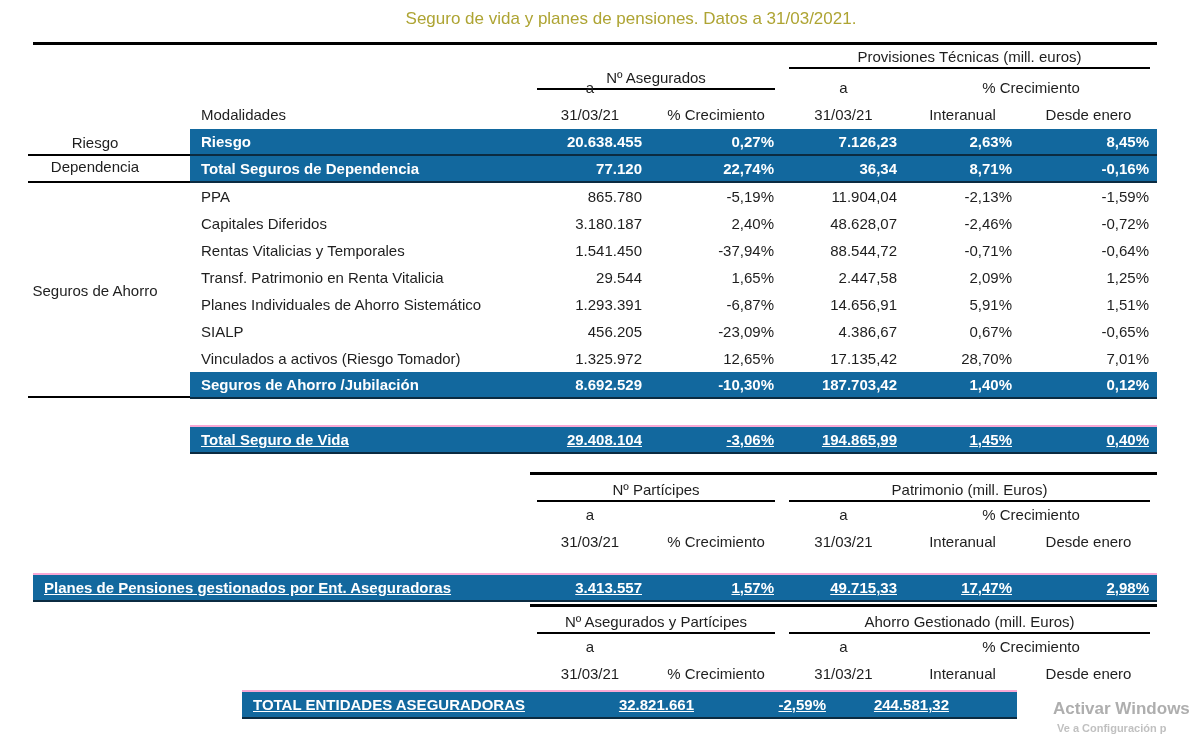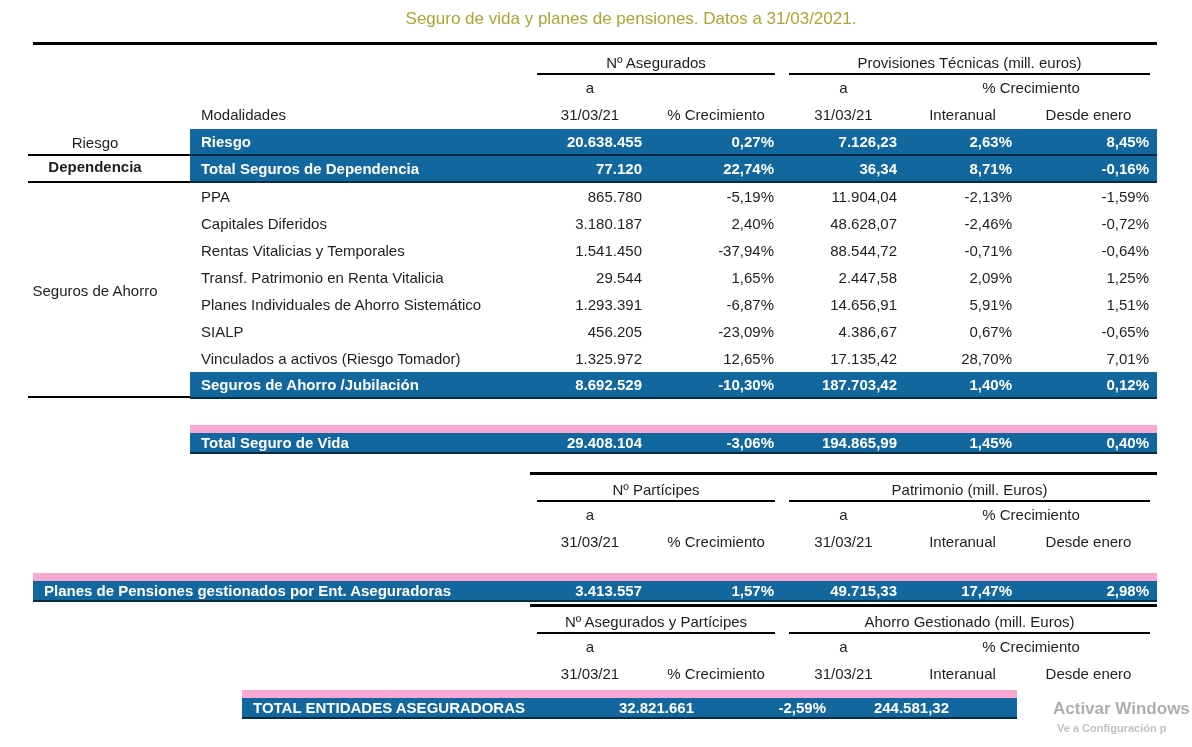--- a/index.html
+++ b/index.html
@@ -22,21 +22,21 @@
   .s2-line{top:472px;}
   .s3-line{top:604px;}
 
   
   .left-label{
     position:absolute;left:0;width:190px;
     display:flex;align-items:center;justify-content:center;
     text-align:center;
   }
   .ll-riesgo{top:129px;height:27px;}
-  .ll-dep{top:156px;height:20px;font-weight:bold;}
+  .ll-dep{top:156px;height:20px;}
   .ll-ahorro{top:183px;height:214px;}
   .left-line{position:absolute;left:28px;width:162px;height:2px;background:#000;}
   .lln1{top:154px;} .lln2{top:181px;} .lln3{top:396px;}
 
   
   .hdr{position:absolute;box-sizing:border-box;}
   .sec1-hdr{left:190px;top:48px;width:967px;}
   .sec2-hdr{left:530px;top:475px;width:627px;}
   .sec3-hdr{left:530px;top:607px;width:627px;}
   .h-row{display:grid;align-items:end;height:27px;}
@@ -61,21 +61,21 @@
   .grand-row{left:206px;top:690px;width:775px;padding-left:36px;}
   .trow{display:grid;height:27px;align-items:center;box-sizing:border-box;}
   .trow.main{grid-template-columns:340px 120px 132px 123px 115px 137px;}
   .trow.wide{grid-template-columns:497px 120px 132px 123px 115px 137px;}
   .cell{white-space:nowrap;overflow:hidden;}
   .cell.lab{padding-left:11px;}
   .cell.num{text-align:right;padding-right:8px;}
   .trow.hl{background:#12689e;color:#ffffff;font-weight:bold;
            border-bottom:2px solid #0b2b41;height:29px;}
   .t1-rows .trow.hl{height:27px;}
-  .t1-total .trow,.pension-row .trow,.grand-row .trow{border-top:8px solid #f9a8d4;}
+  .t1-total .trow,.pension-row .trow,.grand-row .trow{border-top:2px solid #f9a8d4;text-decoration:underline;}
 
   
   .wm{position:absolute;color:rgba(165,165,165,0.9);z-index:5;white-space:nowrap;font-weight:bold;}
   .wm1{left:1053px;top:699px;font-size:17px;}
   .wm2{left:1057px;top:722px;font-size:11px;color:rgba(185,185,185,0.9);}
 </style>
 </head>
 <body>
 
 <div class="page">
@@ -85,22 +85,22 @@
 
   <div class="left-label ll-riesgo">Riesgo</div>
   <div class="left-label ll-dep">Dependencia</div>
   <div class="left-label ll-ahorro">Seguros de Ahorro</div>
   <div class="left-line lln1"></div>
   <div class="left-line lln2"></div>
   <div class="left-line lln3"></div>
 
   <div class="hdr sec1-hdr">
     <div class="h-row main-cols">
+      <div class="hcell grp g47">Provisiones Técnicas (mill. euros)</div>
       <div class="hcell grp g23">Nº Asegurados</div>
-      <div class="hcell grp g47">Provisiones Técnicas (mill. euros)</div>
     </div>
     <div class="h-row mid main-cols">
       <div class="hcell c2">a</div>
       <div class="hcell c4">a</div>
       <div class="hcell c56">% Crecimiento</div>
     </div>
     <div class="h-row bot main-cols">
       <div class="hcell left">Modalidades</div>
       <div class="hcell c2">31/03/21</div>
       <div class="hcell c3">% Crecimiento</div>

